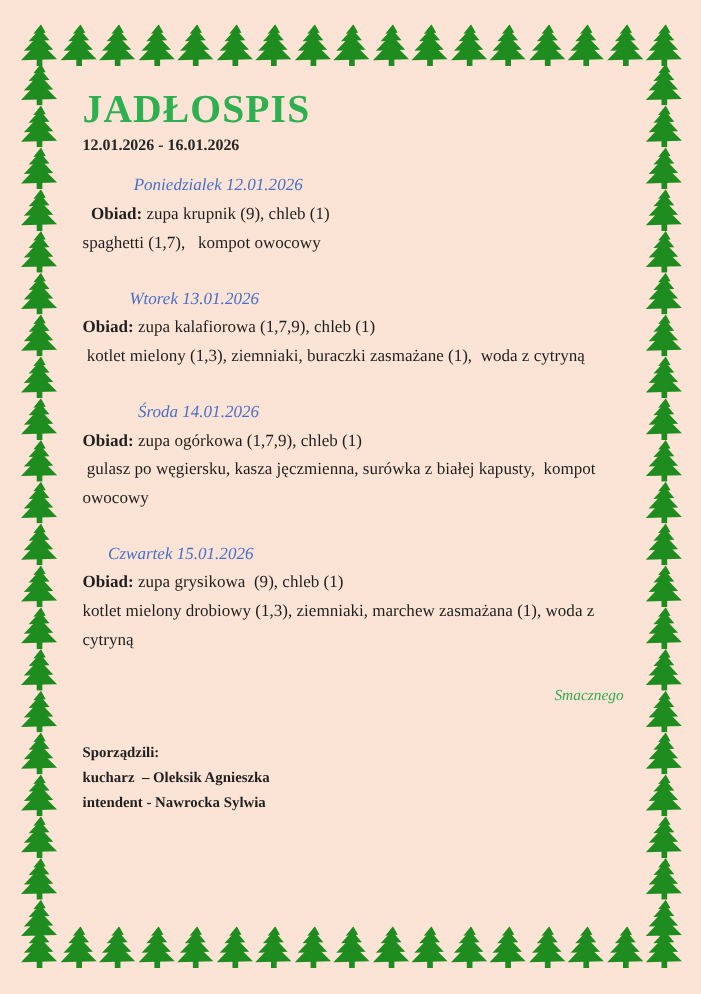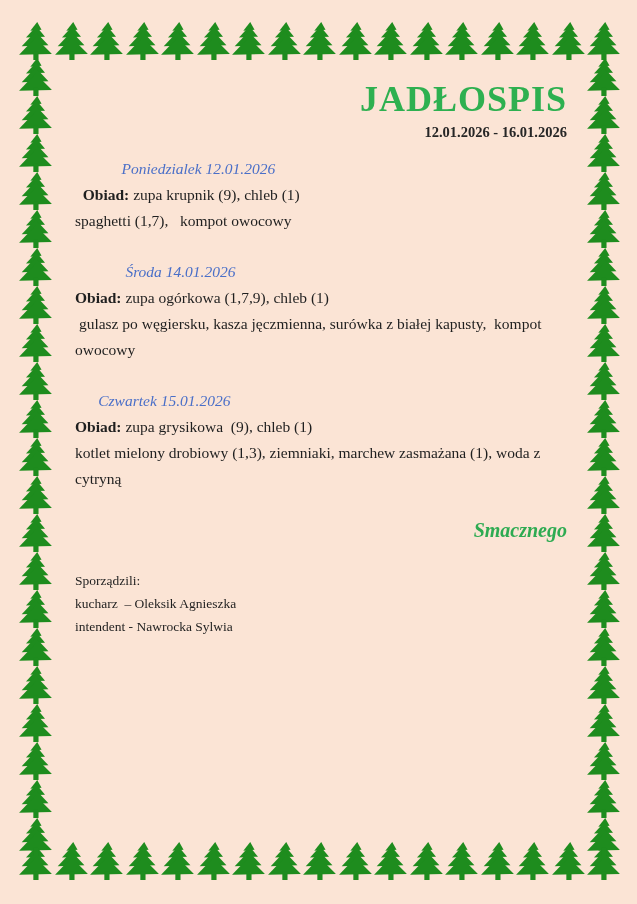--- a/index.html
+++ b/index.html
@@ -14,39 +14,39 @@
   .border-row{position:absolute;left:18px;right:16px;height:38px;display:flex;justify-content:space-between;}
   .border-row.top{top:22px;}
   .border-row.bottom{bottom:24px;}
   .border-col{position:absolute;top:58px;bottom:59px;width:35px;display:flex;flex-direction:column;justify-content:space-between;}
   .border-col.left{left:18px;}
   .border-col.right{right:16px;}
   .tree{width:35px;height:38px;color:var(--tree,#1e8c1e);flex:0 0 auto;}
   
   .content{position:absolute;left:75px;top:74px;width:492px;}
   .title{
-    margin:4px 0 0 0;text-align:right;
+    margin:4px 0 0 0;text-align:left;
     font-size:36px;line-height:42px;font-weight:bold;
     color:var(--title,#2eb050);letter-spacing:1px;
   }
-  .date-range{text-align:right;font-size:14.5px;font-weight:bold;line-height:20px;margin:2px 0 14px 0;color:#262626;}
+  .date-range{text-align:left;font-size:14.5px;font-weight:bold;line-height:20px;margin:2px 0 14px 0;color:#262626;}
   .day{margin:0 0 25px 0;}
   .day-heading{
     margin:0;font-size:15.5px;line-height:26px;font-weight:normal;font-style:italic;
     color:var(--heading,#4a6fc8);white-space:pre-wrap;
   }
   .menu-line{margin:0;font-size:15.5px;line-height:26px;white-space:pre-wrap;}
   .menu-line b{font-weight:bold;}
   .closing{
     margin:25px 0 0 0;text-align:right;
-    font-size:20px;font-weight:bold;font-style:italic;line-height:26px;
+    font-size:14px;font-weight:normal;font-style:italic;line-height:26px;
     color:var(--closing,#2eab52);
   }
   .footer{margin-top:26px;}
-  .footer p{margin:0;font-size:13.5px;font-weight:normal;line-height:23px;white-space:pre-wrap;}
+  .footer p{margin:0;font-size:13.5px;font-weight:bold;line-height:23px;white-space:pre-wrap;}
   svg.defs{position:absolute;width:0;height:0;}
 </style>
 </head>
 <body>
 
 <svg class="defs" aria-hidden="true">
   <symbol id="tree-symbol" viewBox="0 0 40 44">
     <g fill="currentColor">
       <polygon points="22,0 27,9 14,10"></polygon>
       <polygon points="21,5 31,17 9,18"></polygon>
@@ -301,20 +301,28 @@
   <div id="days">
   <section class="day">
     <h2 class="day-heading">            Poniedzialek 12.01.2026</h2>
     <div class="day-lines">
   <p class="menu-line"><b>  Obiad:</b><span> zupa krupnik (9), chleb (1)</span></p>
 
   <p class="menu-line"><b></b><span>spaghetti (1,7),   kompot owocowy</span></p>
 </div>
   </section>
 
+  <section class="day">
+    <h2 class="day-heading">           Wtorek 13.01.2026</h2>
+    <div class="day-lines">
+  <p class="menu-line"><b>Obiad:</b><span> zupa kalafiorowa (1,7,9), chleb (1)</span></p>
+
+  <p class="menu-line"><b></b><span> kotlet mielony (1,3), ziemniaki, buraczki zasmażane (1),  woda z cytryną</span></p>
+</div>
+  </section>
 
   <section class="day">
     <h2 class="day-heading">             Środa 14.01.2026</h2>
     <div class="day-lines">
   <p class="menu-line"><b>Obiad:</b><span> zupa ogórkowa (1,7,9), chleb (1)</span></p>
 
   <p class="menu-line"><b></b><span> gulasz po węgiersku, kasza jęczmienna, surówka z białej kapusty,  kompot owocowy</span></p>
 </div>
   </section>
 

